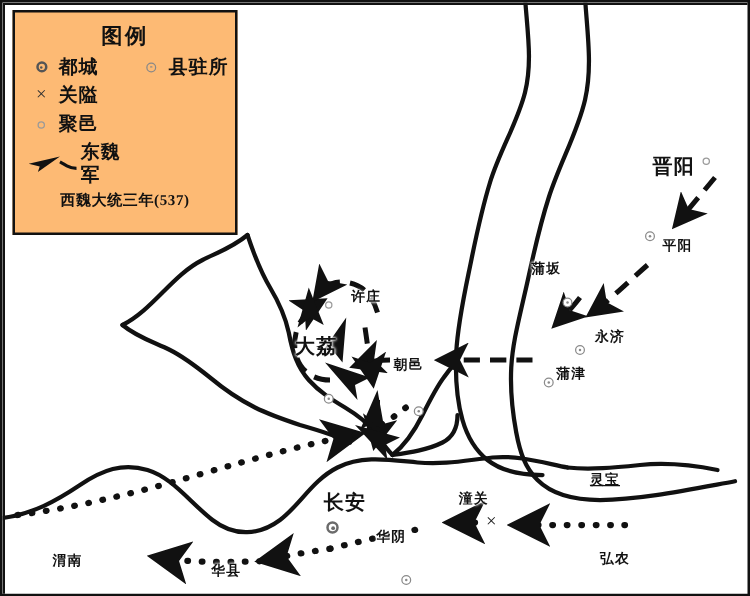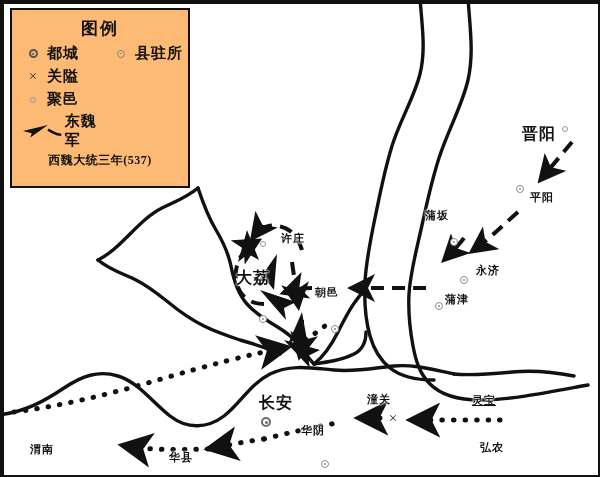--- a/index.html
+++ b/index.html
@@ -364,19 +364,19 @@
       <div class="map-label big" style="left: 234px; top: 268px;">大荔</div>
       <div class="pt pt-circ" style="left: 333px; top: 287px;"></div>
       <div class="map-label" style="left: 313px; top: 270px; margin-top: 15px;">朝邑</div>
       <div class="pt pt-capital" style="left: 264px; top: 372px;"></div>
       <div class="map-label big" style="left: 257px; top: 393px;">长安</div>
       <div class="pt pt-circ" style="left: 323px; top: 404px;"></div>
       <div class="map-label" style="left: 299px; top: 423px;">华阴</div>
       <div class="pt pt-pass" style="left: 391px; top: 417px;">×</div>
       <div class="map-label" style="left: 365px; top: 392px;">潼关</div>
       <div class="pt pt-circ" style="left: 488px; top: 412px;"></div>
-      <div class="map-label" style="left: 470px; top: 393px; text-decoration: underline;">灵宝</div>
+      <div class="map-label" style="left: 470px; top: 377px; text-decoration: underline;">灵宝</div>
       <div class="map-label" style="left: 478px; top: 440px;">弘农</div>
-      <div class="map-label" style="left: 28px; top: 442px;">渭南</div>
+      <div class="map-label" style="left: 40px; top: 442px;">渭南</div>
       <div class="map-label" style="left: 167px; top: 450px;">华县</div>
     </div>
 
 </div>
 
 </body></html>

